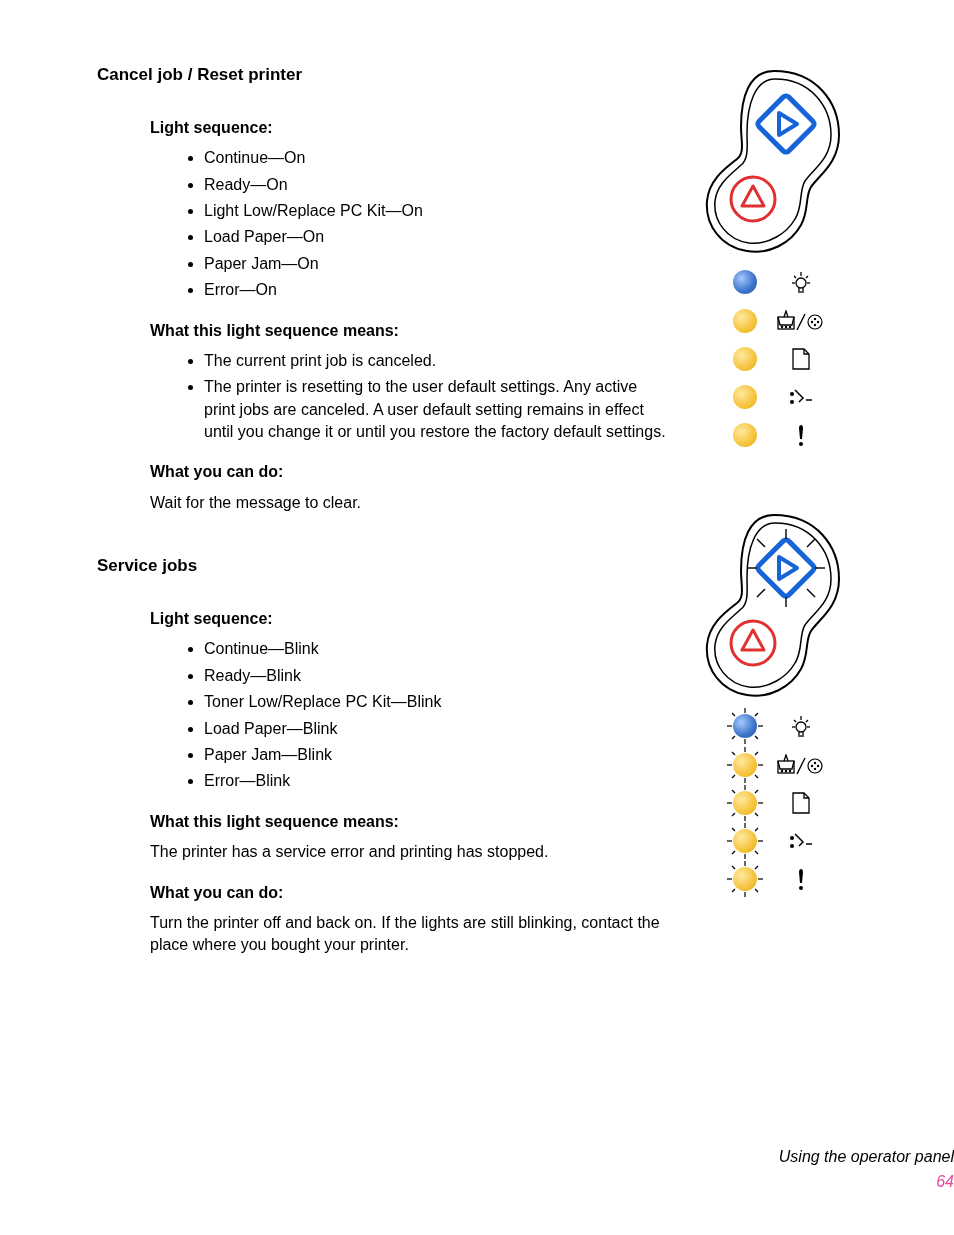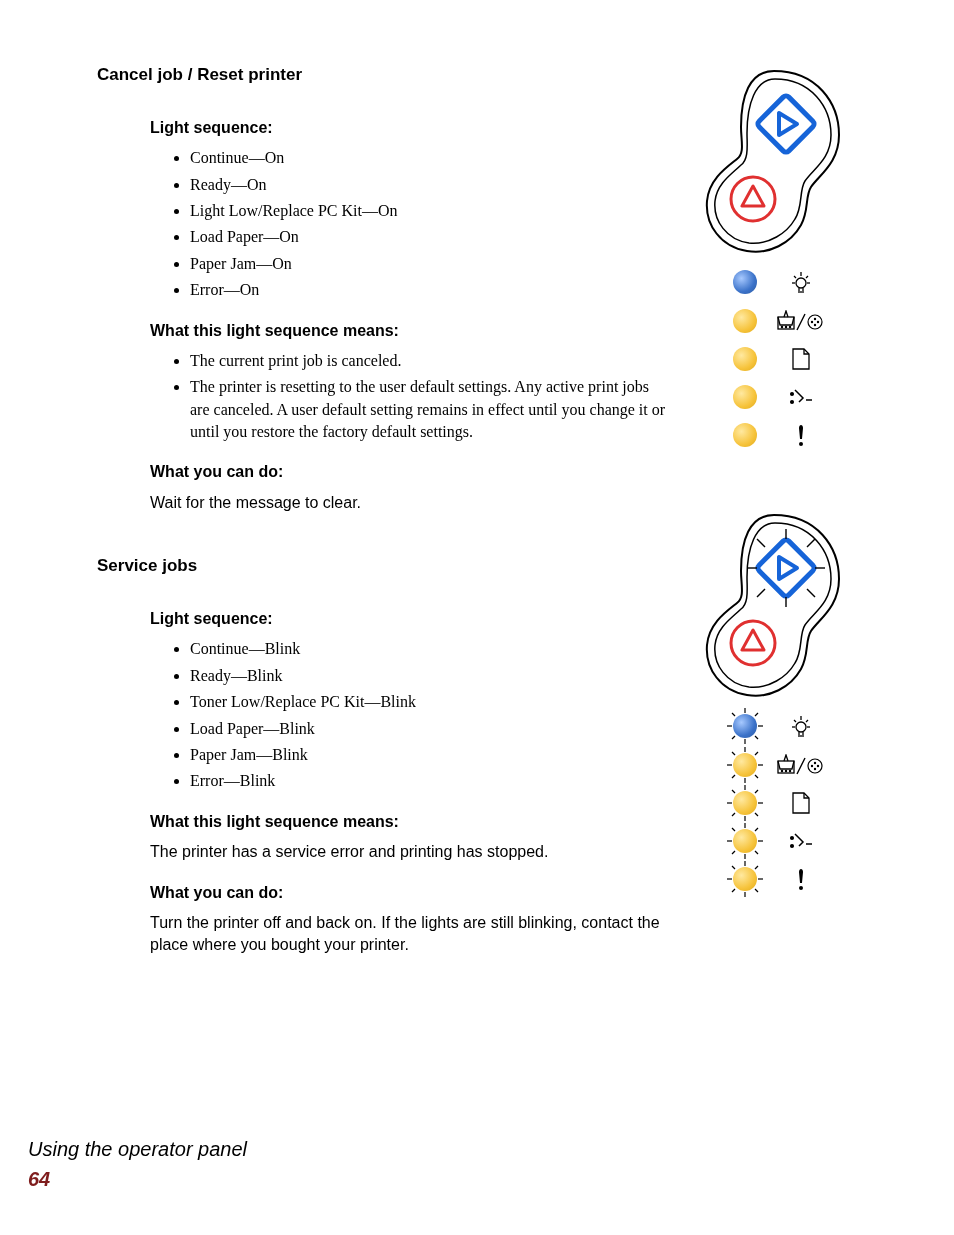--- a/index.html
+++ b/index.html
@@ -36,42 +36,41 @@
     margin-bottom: 30px;
   }
   .indent1 { margin-left: 53px; }
   h3.sub-title {
     font-weight: bold;
     font-size: 16px;
     margin-bottom: 8px;
   }
   ul.bullets {
     list-style: disc;
-    margin-left: 40px;
+    margin-left: 54px;
     margin-bottom: 18px;
-    font-family: Liberation Serif, serif;
   }
   ul.bullets li { margin-bottom: 4px; }
   p.body-text {
     margin-bottom: 18px;
   }
   .footer {
     position: absolute;
     bottom: 42px;
     left: 0;
     right: 0;
-    text-align: left;
+    text-align: right;
     font-style: italic;
-    font-size: 20px;
+    font-size: 16px;
     padding-left: 28px;
   }
   .footer .page-num {
     font-style: italic;
-    font-weight: bold;
-    color: #7f1d1d;
+    font-weight: normal;
+    color: #ec4899;
     display: block;
     margin-top: 2px;
   }
 
   
   .panel-wrap {
     margin-bottom: 60px;
     display: flex;
     flex-direction: column;
     align-items: center;

